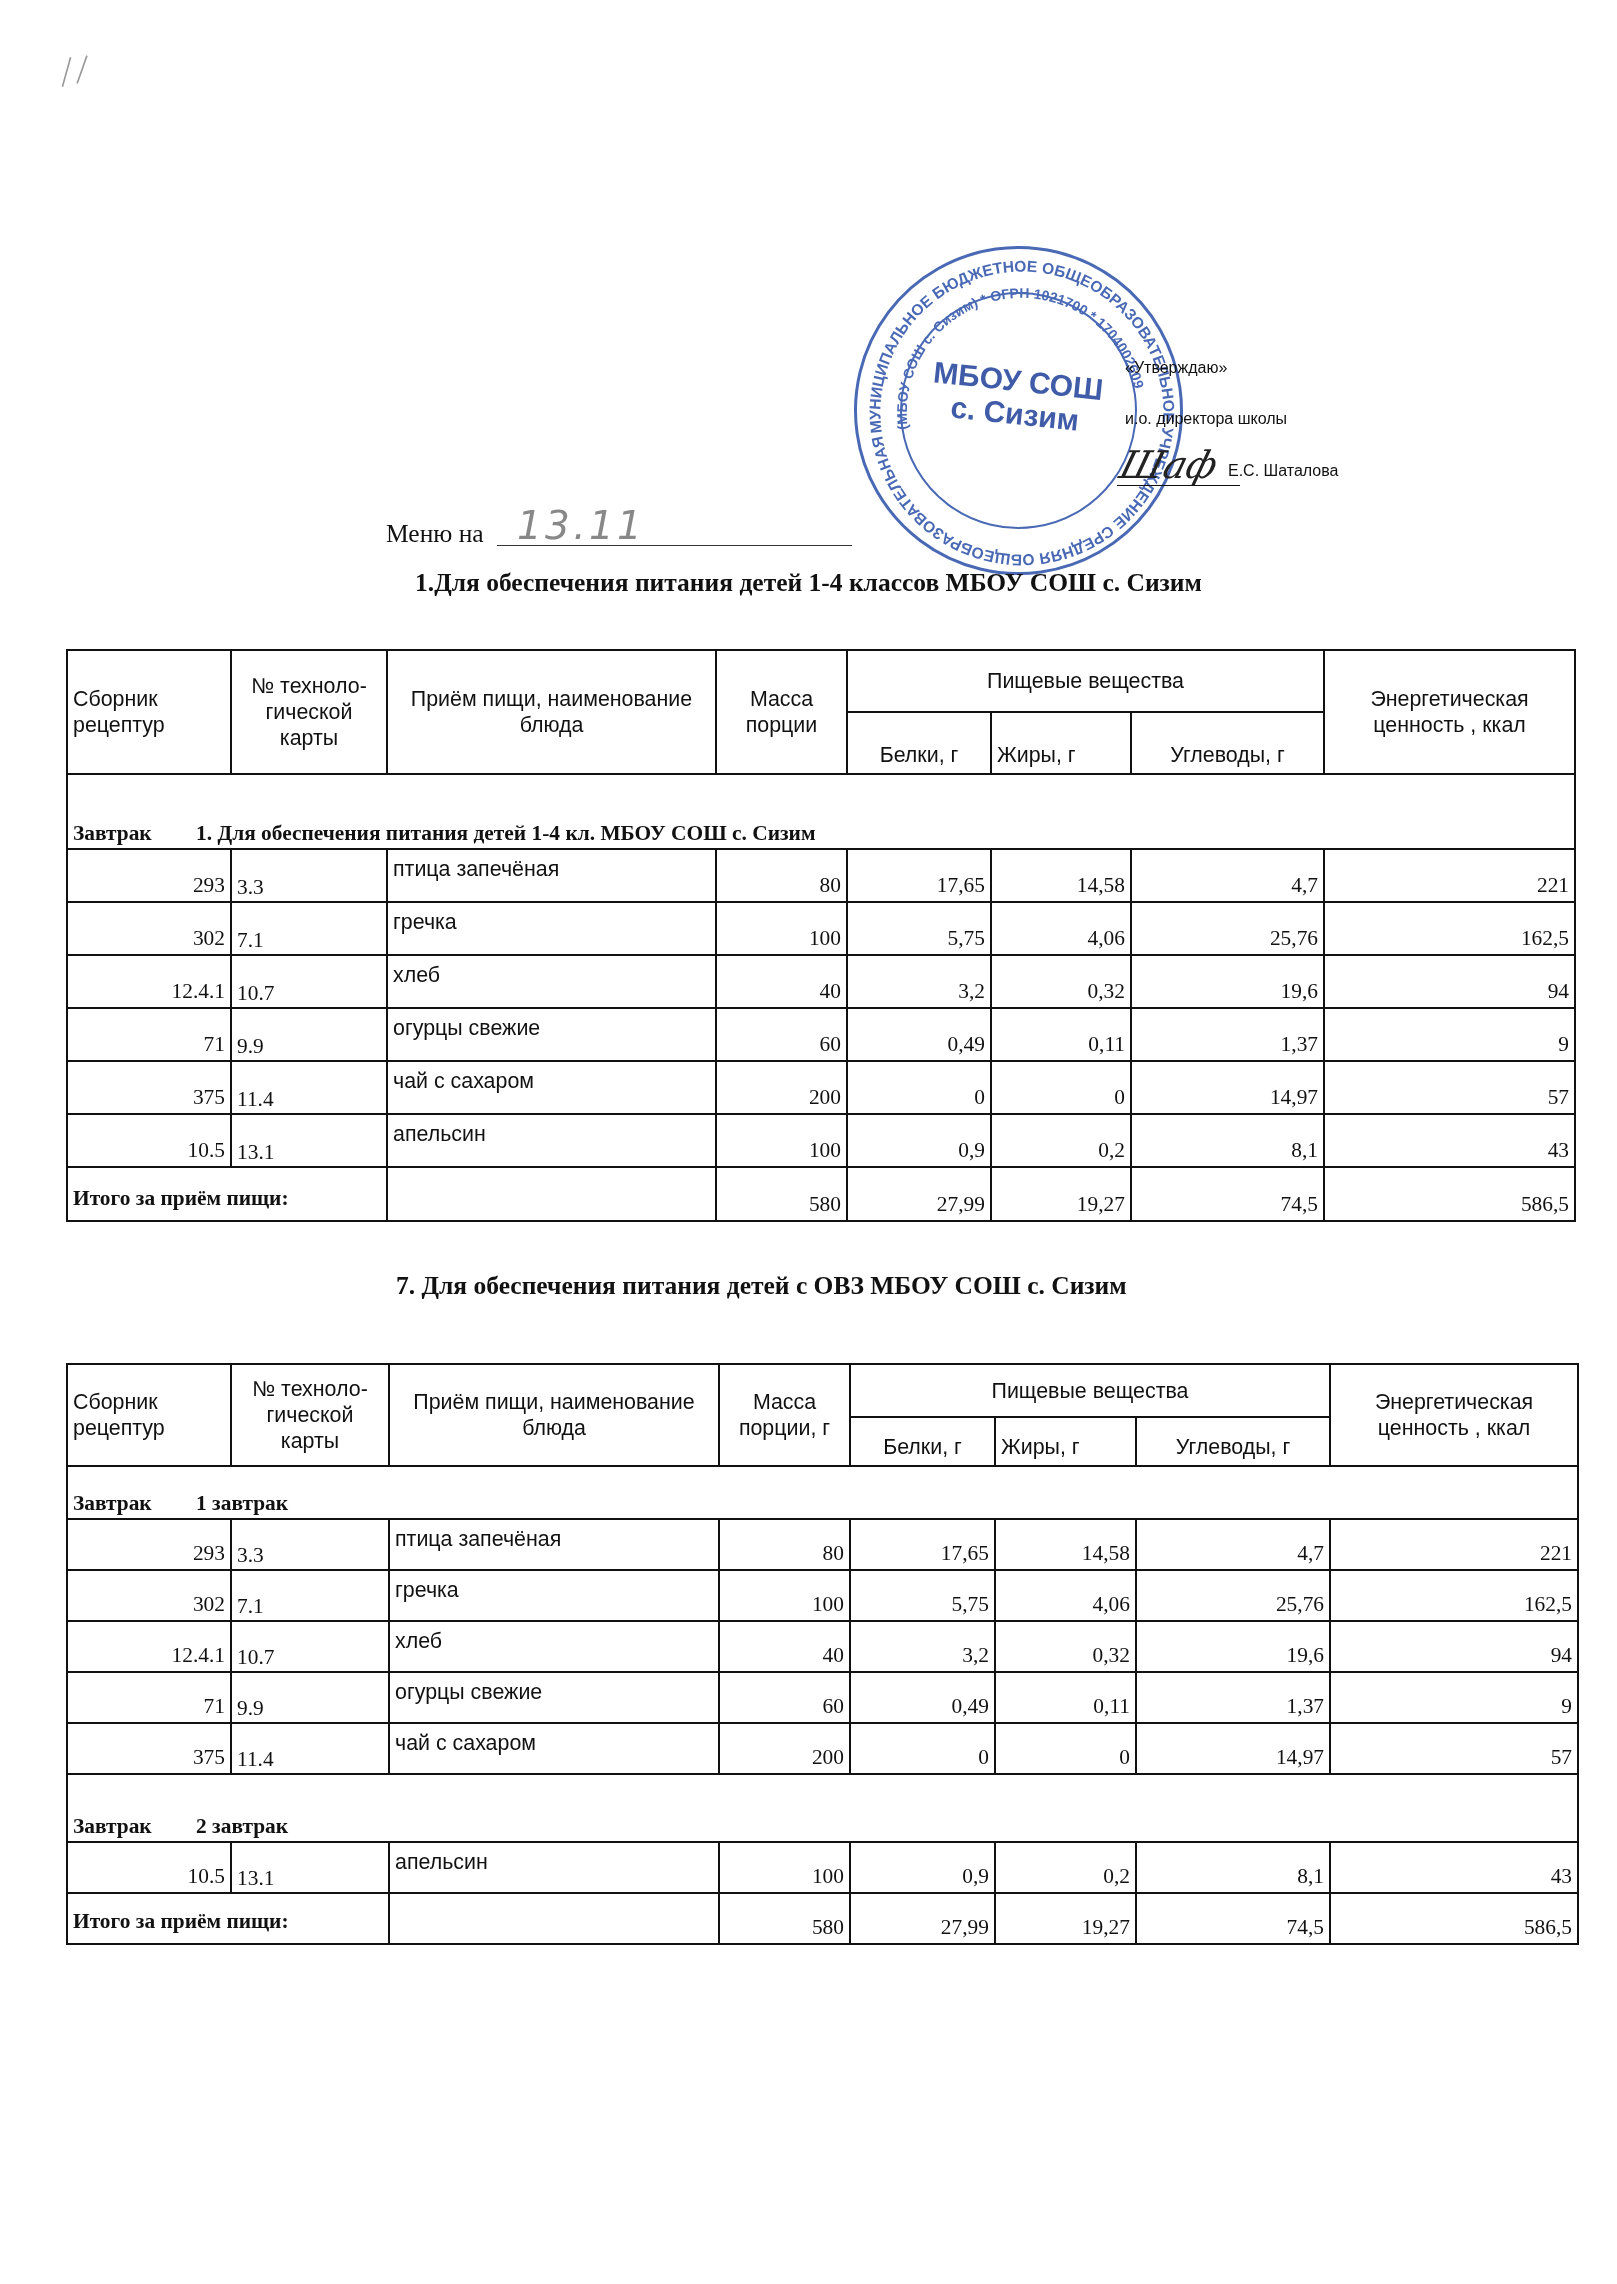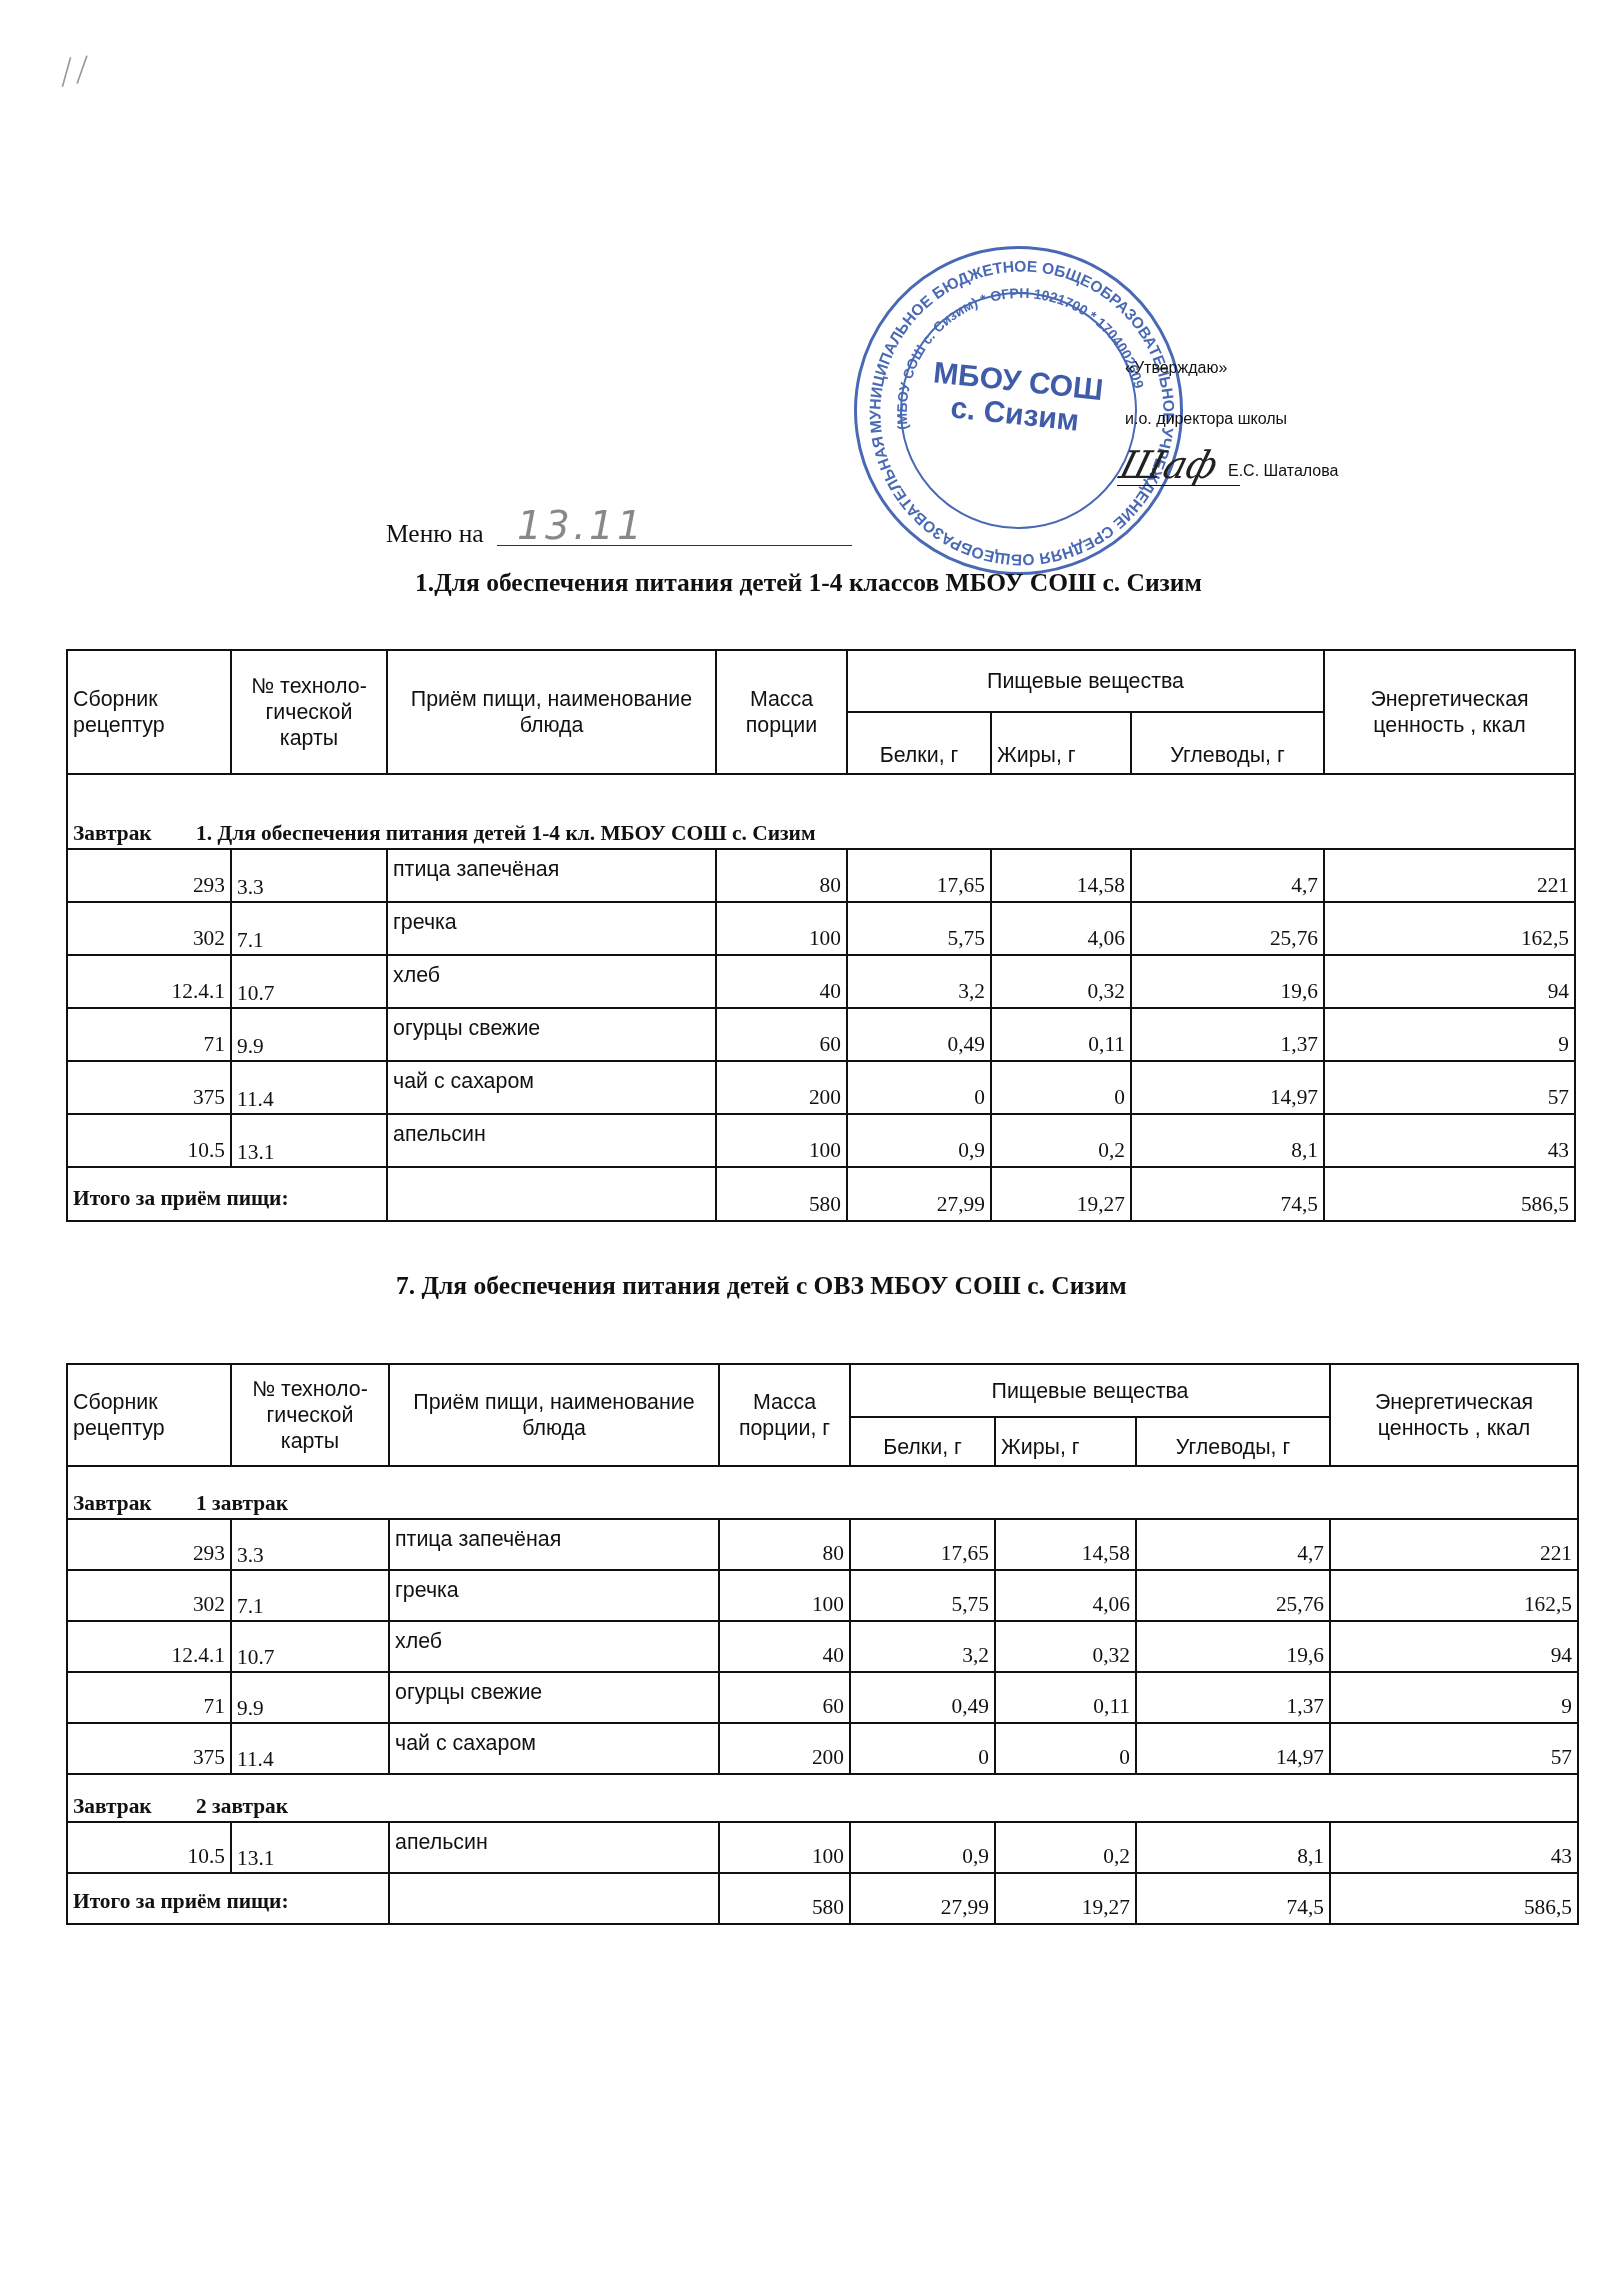--- a/index.html
+++ b/index.html
@@ -277,21 +277,21 @@
   <tr style="height:51px;">
     <td class="num">375</td>
     <td class="code">11.4</td>
     <td class="name">чай с сахаром</td>
     <td class="num">200</td>
     <td class="num">0</td>
     <td class="num">0</td>
     <td class="num">14,97</td>
     <td class="num">57</td>
   </tr>
-  <tr style="height:48px;">
+  <tr style="height:68px;">
     <td colspan="8" class="group">
       <span>Завтрак</span>
       <span class="g2">2 завтрак</span>
     </td>
   </tr>
   <tr style="height:51px;">
     <td class="num">10.5</td>
     <td class="code">13.1</td>
     <td class="name">апельсин</td>
     <td class="num">100</td>

